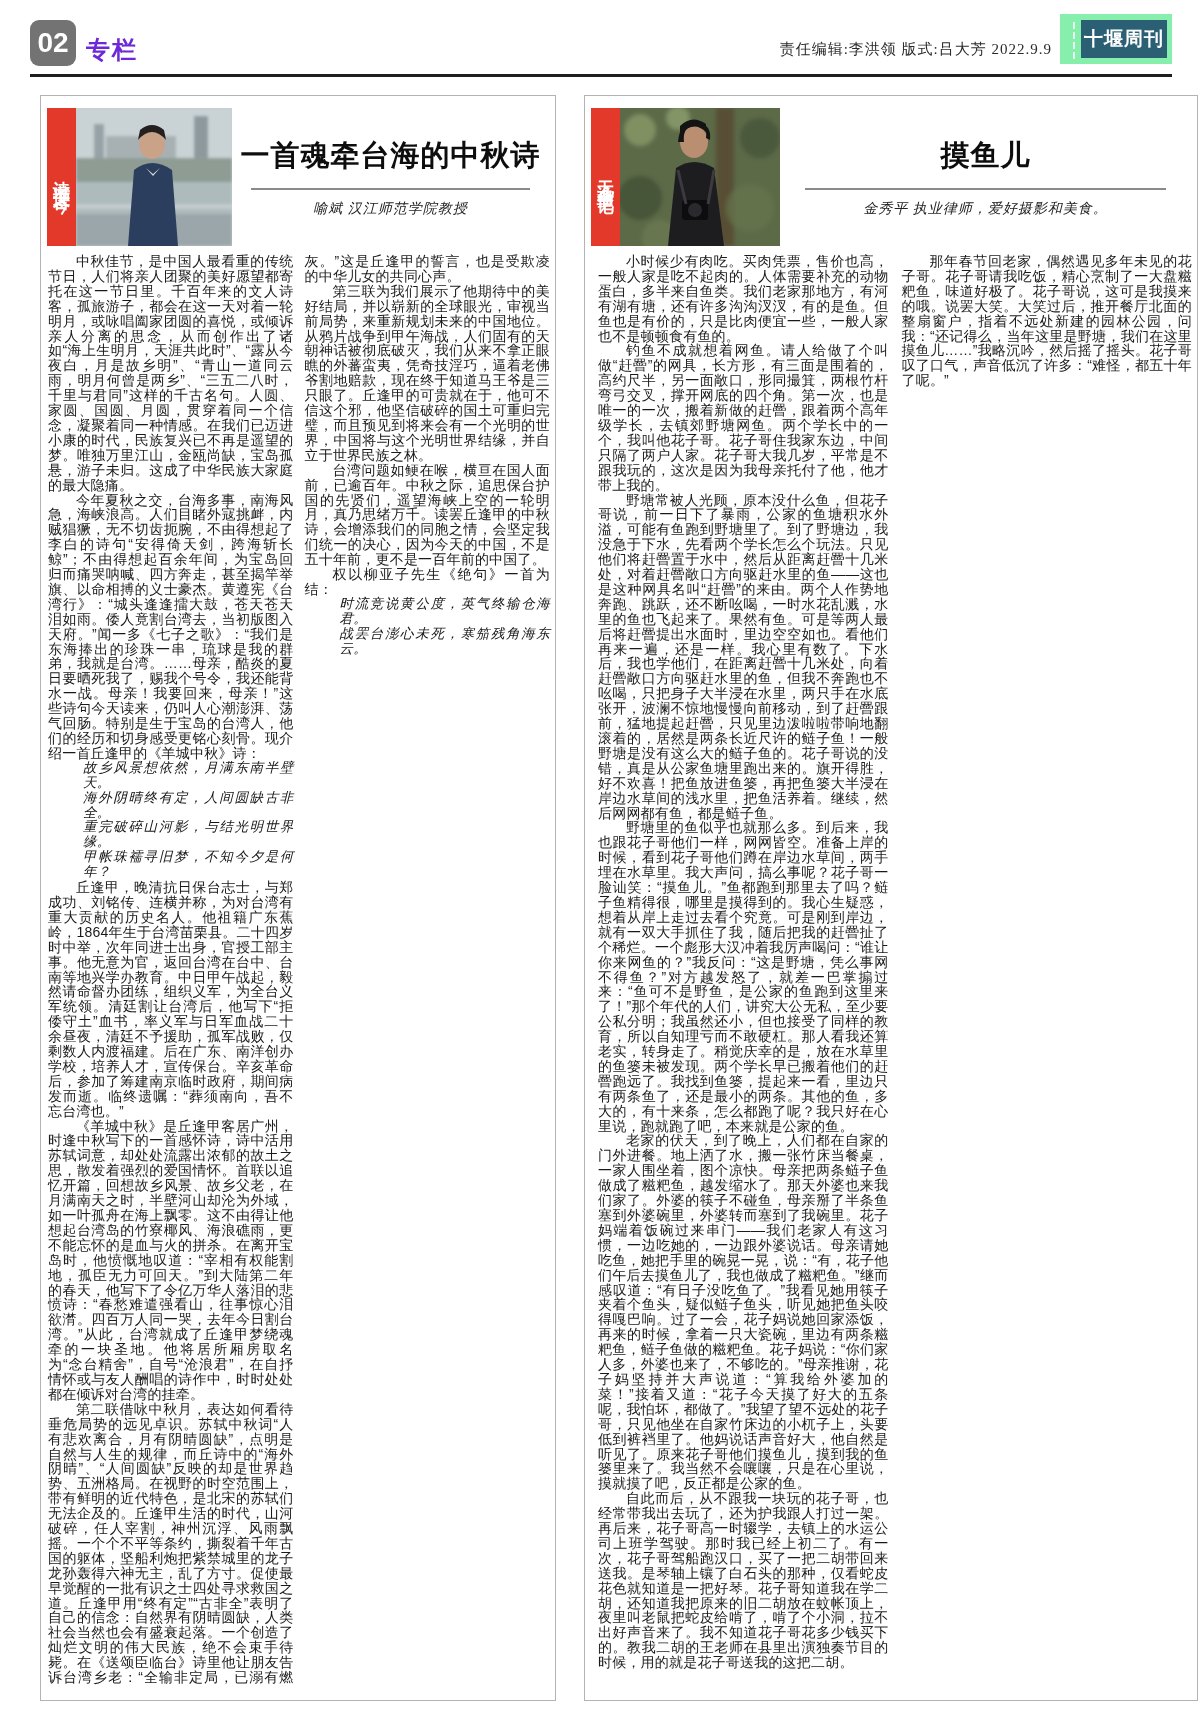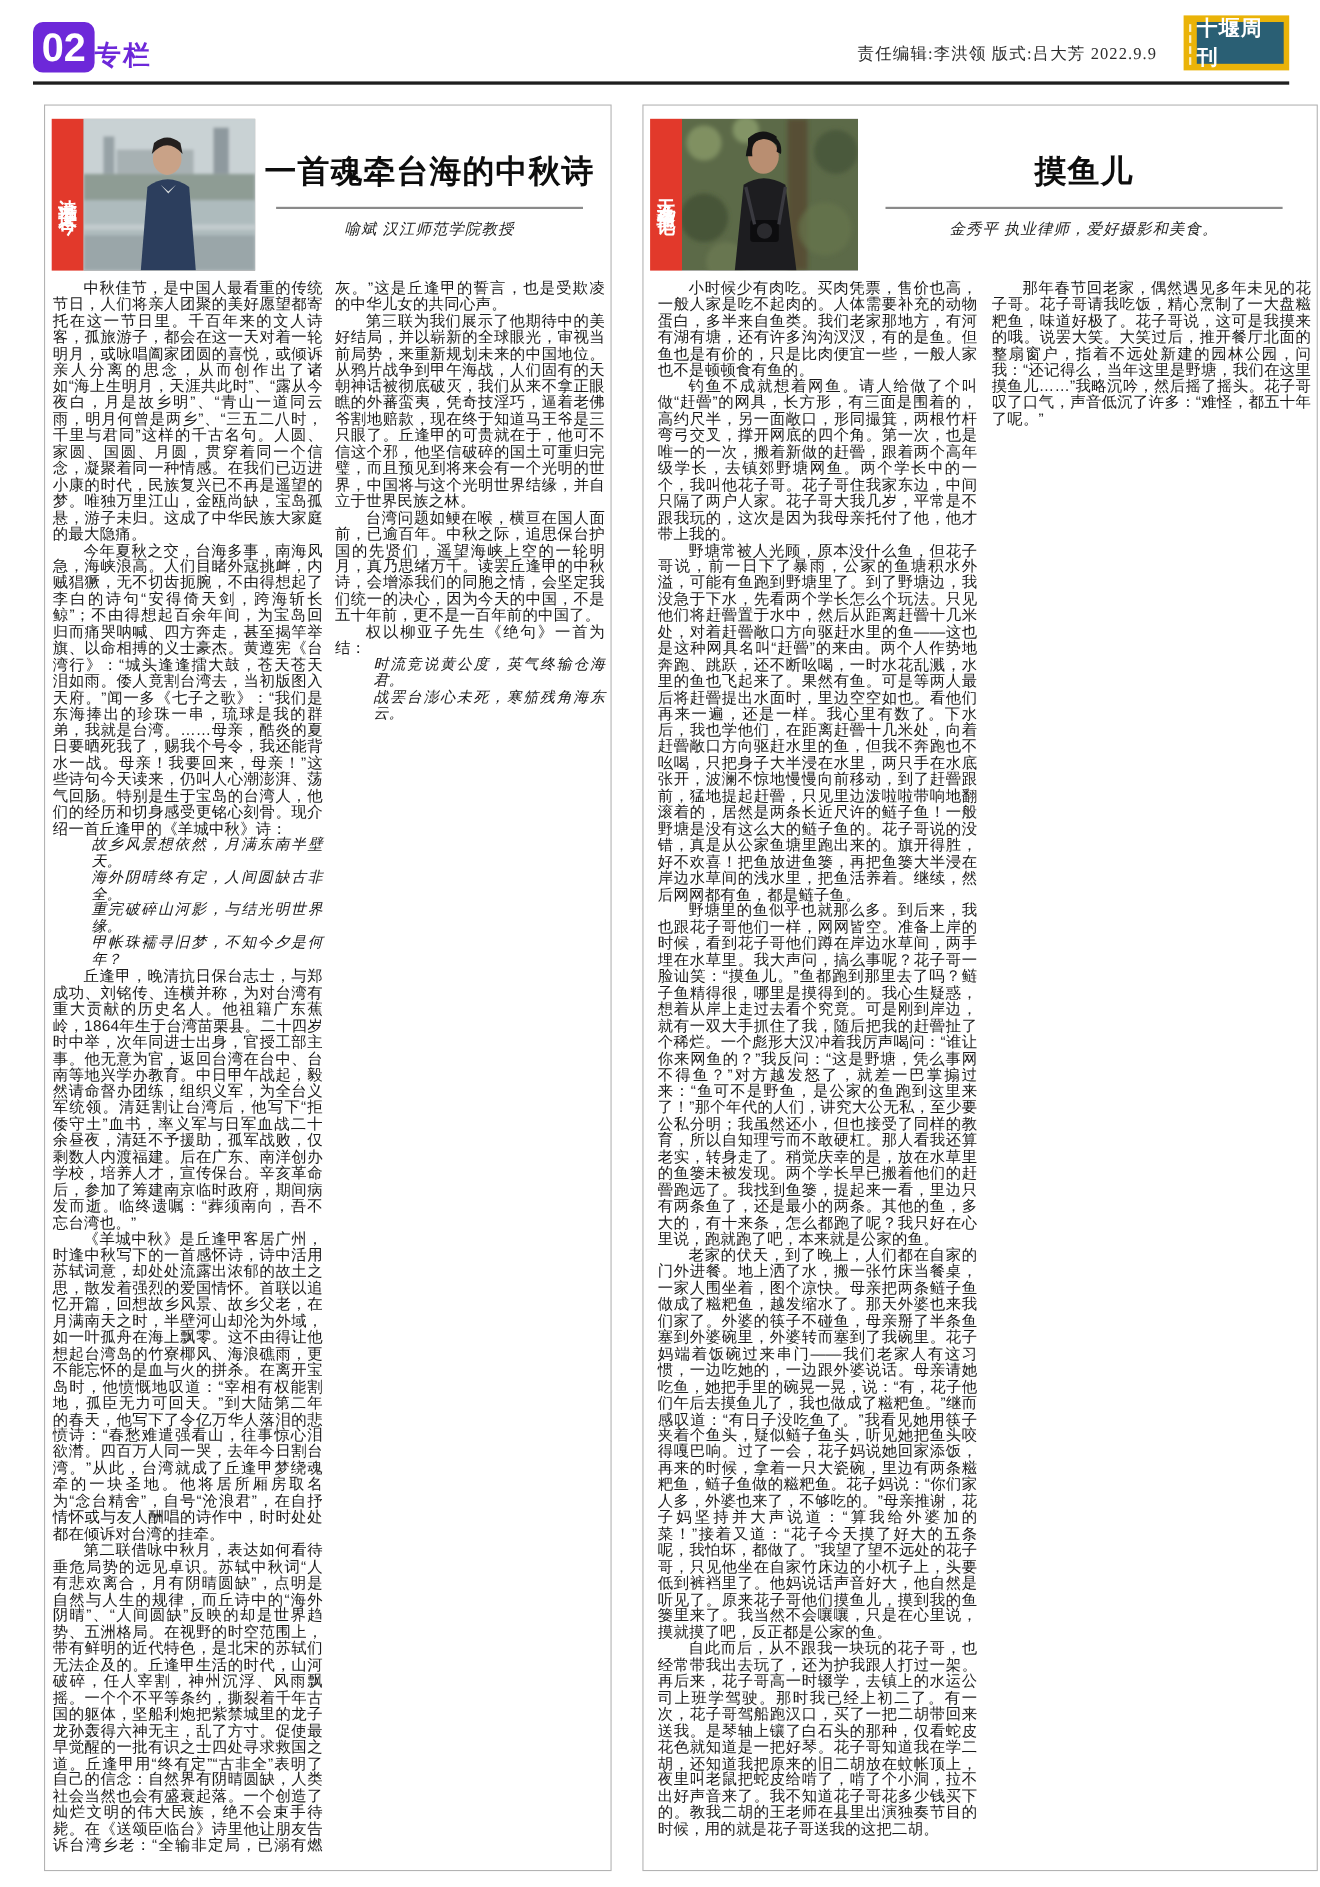--- a/index.html
+++ b/index.html
@@ -1,22 +1,22 @@
 <!DOCTYPE html>
 <html><head>
 <meta charset="utf-8">
 <style>
   html,body{margin:0;padding:0;background:#ffffff;}
   body{width:1200px;height:1715px;position:relative;font-family:"Liberation Sans",sans-serif;color:#1a1a1a;}
   
   .hdr{position:absolute;left:0;top:0;width:1200px;height:95px;}
-  .pagenum{position:absolute;left:30px;top:20px;width:56px;height:46px;background:#6d28d9;border-radius:9px;color:#fff;font-weight:bold;font-size:36px;display:flex;align-items:center;justify-content:center;}
+  .pagenum{position:absolute;left:30px;top:20px;width:46px;height:46px;background:#737373;border-radius:9px;color:#fff;font-weight:bold;font-size:28px;display:flex;align-items:center;justify-content:center;}
   .section{position:absolute;left:86px;top:34px;font-size:24px;font-weight:bold;color:#6d28d9;letter-spacing:2px;}
   .editorline{position:absolute;right:148px;top:40px;font-family:"Liberation Serif",serif;font-size:15px;color:#2b2b2b;letter-spacing:1px;}
-  .masthead{position:absolute;right:28px;top:14px;width:96px;height:50px;background:#eab308;display:flex;align-items:center;justify-content:flex-end;padding:0;}
+  .masthead{position:absolute;right:28px;top:14px;width:112px;height:50px;background:#86efac;display:flex;align-items:center;justify-content:flex-end;padding:0;}
   .masthead .microband{width:13px;height:100%;position:relative;}
   .masthead .microband i{position:absolute;left:5px;width:2px;height:7px;background:rgba(255,255,255,.8);}
   .masthead .inner{width:86px;height:38px;margin:6px 5px 6px 0;background:#2a5f74;color:#fff;font-weight:bold;font-size:19px;display:flex;align-items:center;justify-content:center;letter-spacing:1px;}
   .hrule{position:absolute;left:30px;top:74px;width:1142px;height:3px;background:#1f1f1f;}
   
   .panel{position:absolute;top:95px;border:1px solid #b3b3b3;background:#fff;}
   .panel.left{left:40px;width:514px;height:1604px;}
   .panel.right{left:584px;width:612px;height:1604px;}
   .titleblock{position:absolute;top:12px;left:6px;right:6px;height:138px;display:flex;}
   .redstrip{width:29px;background:#e2392b;color:#fff;display:flex;align-items:center;justify-content:center;}

